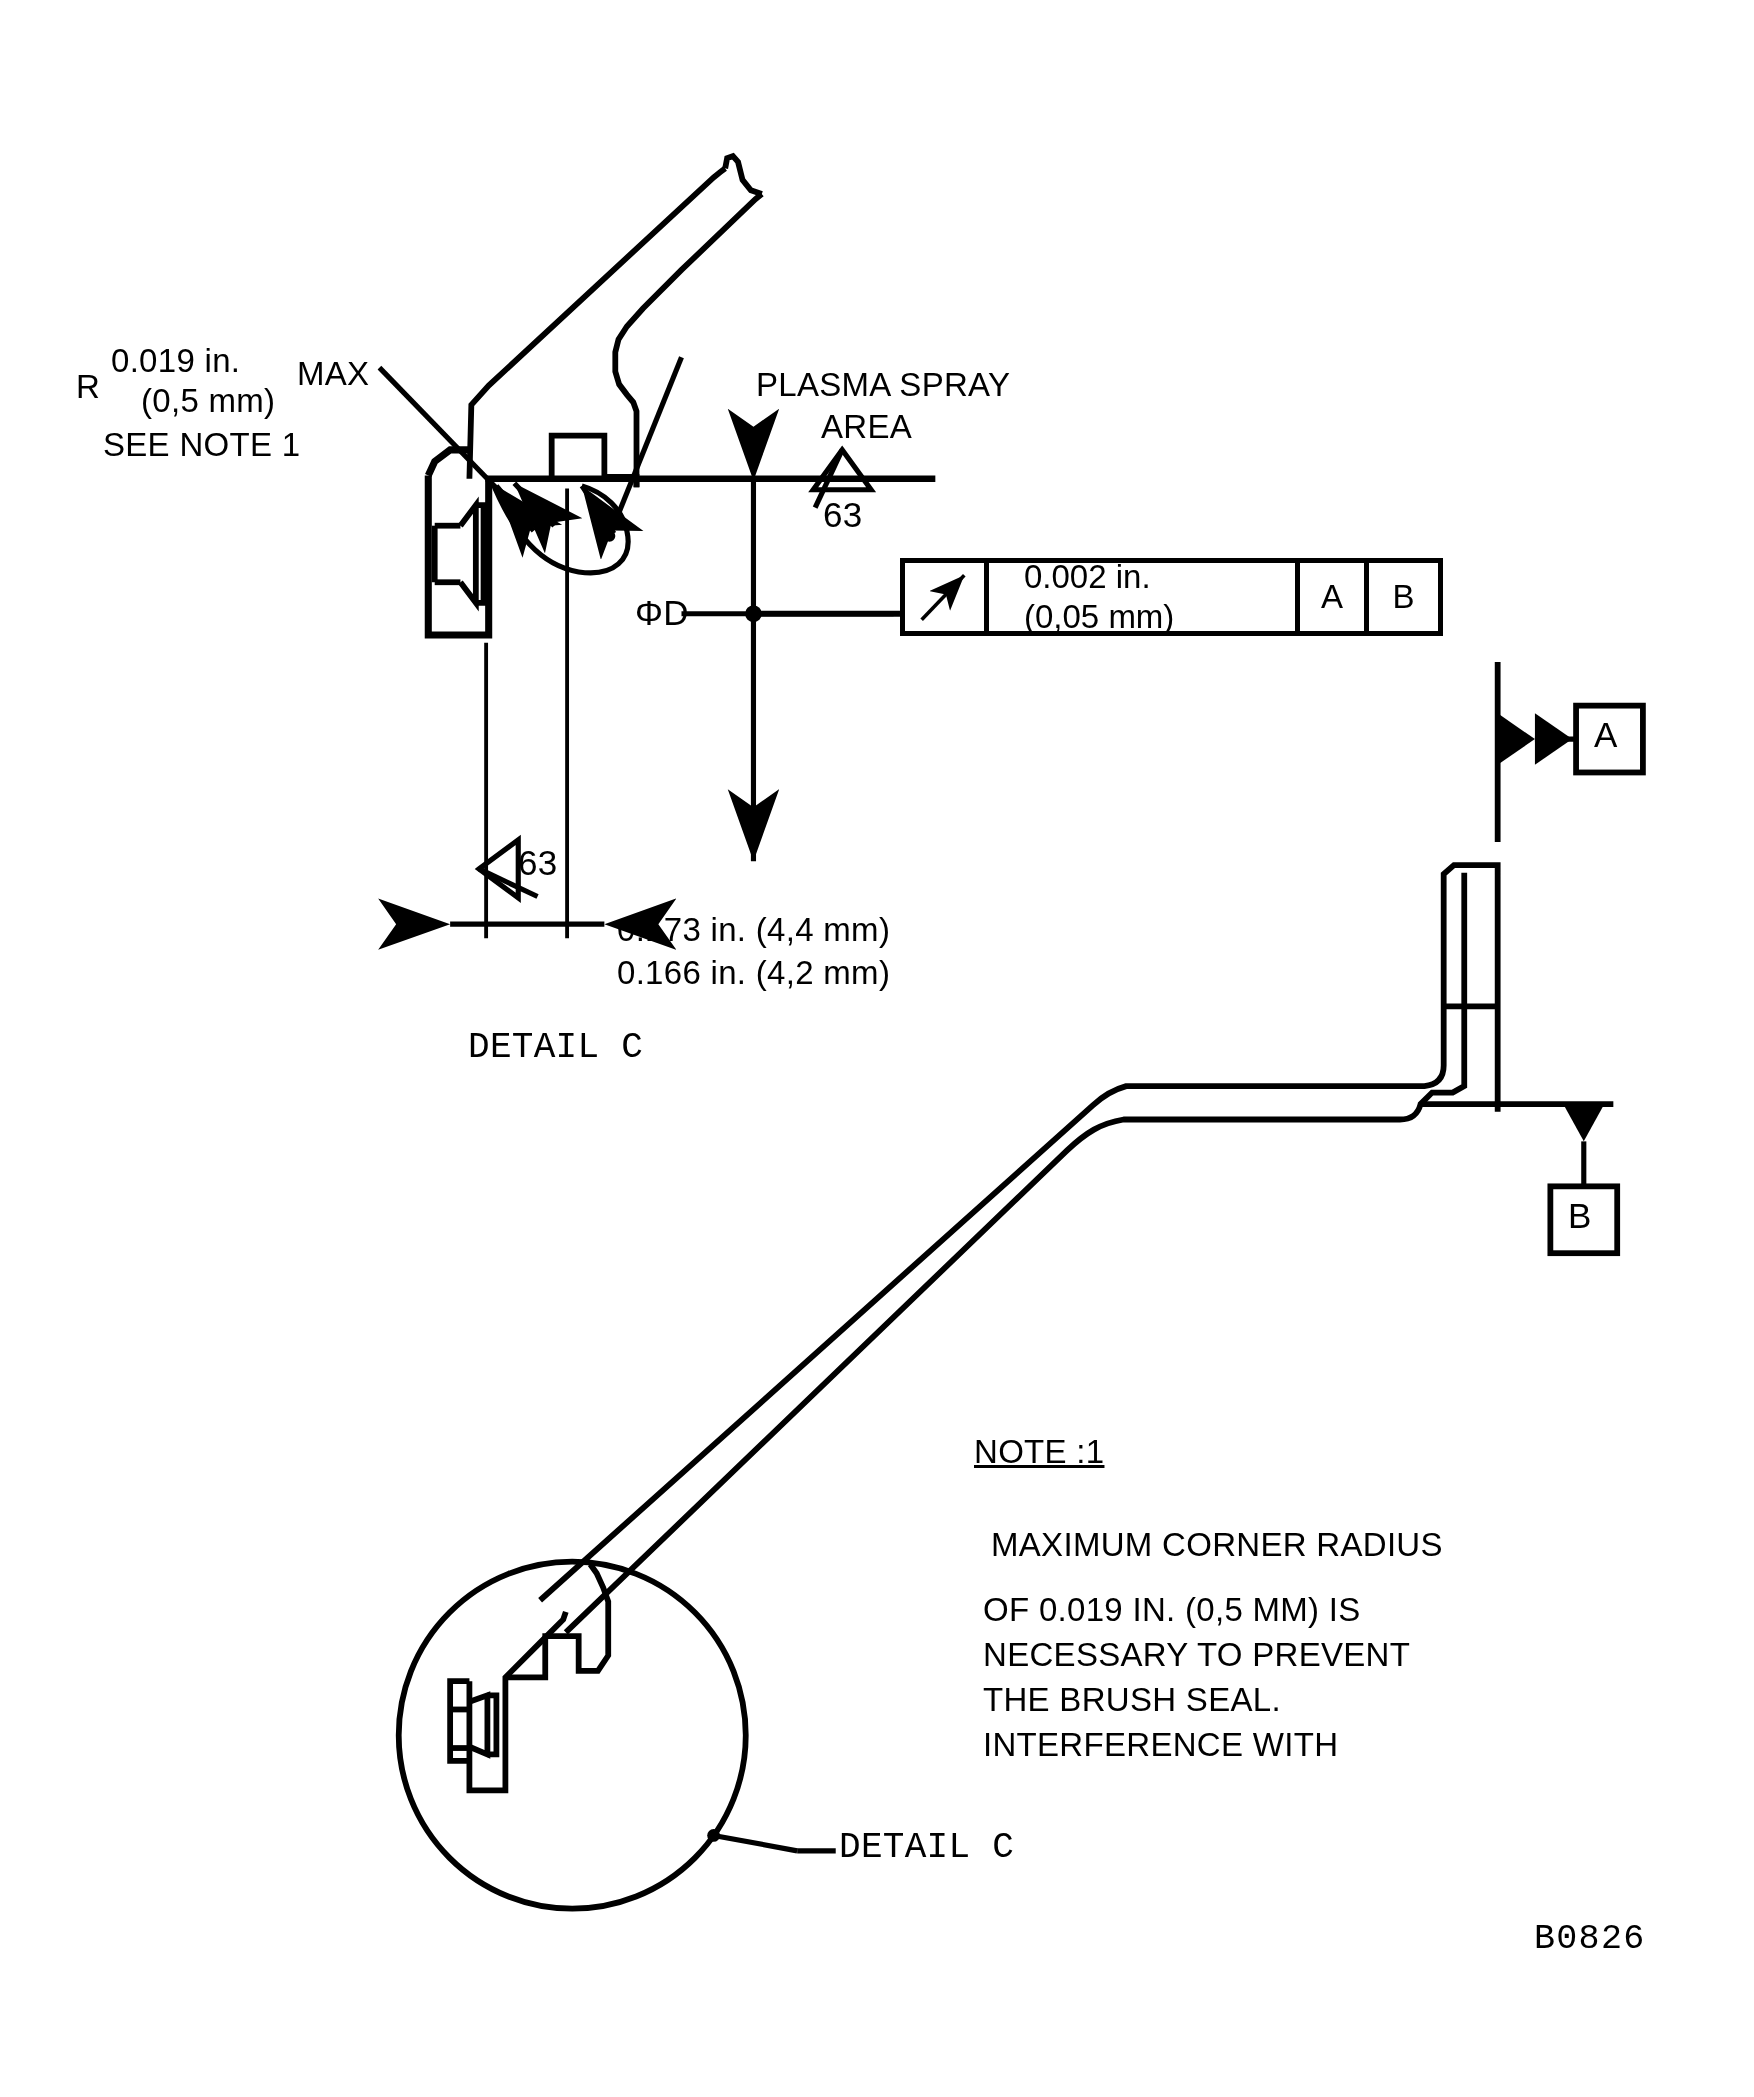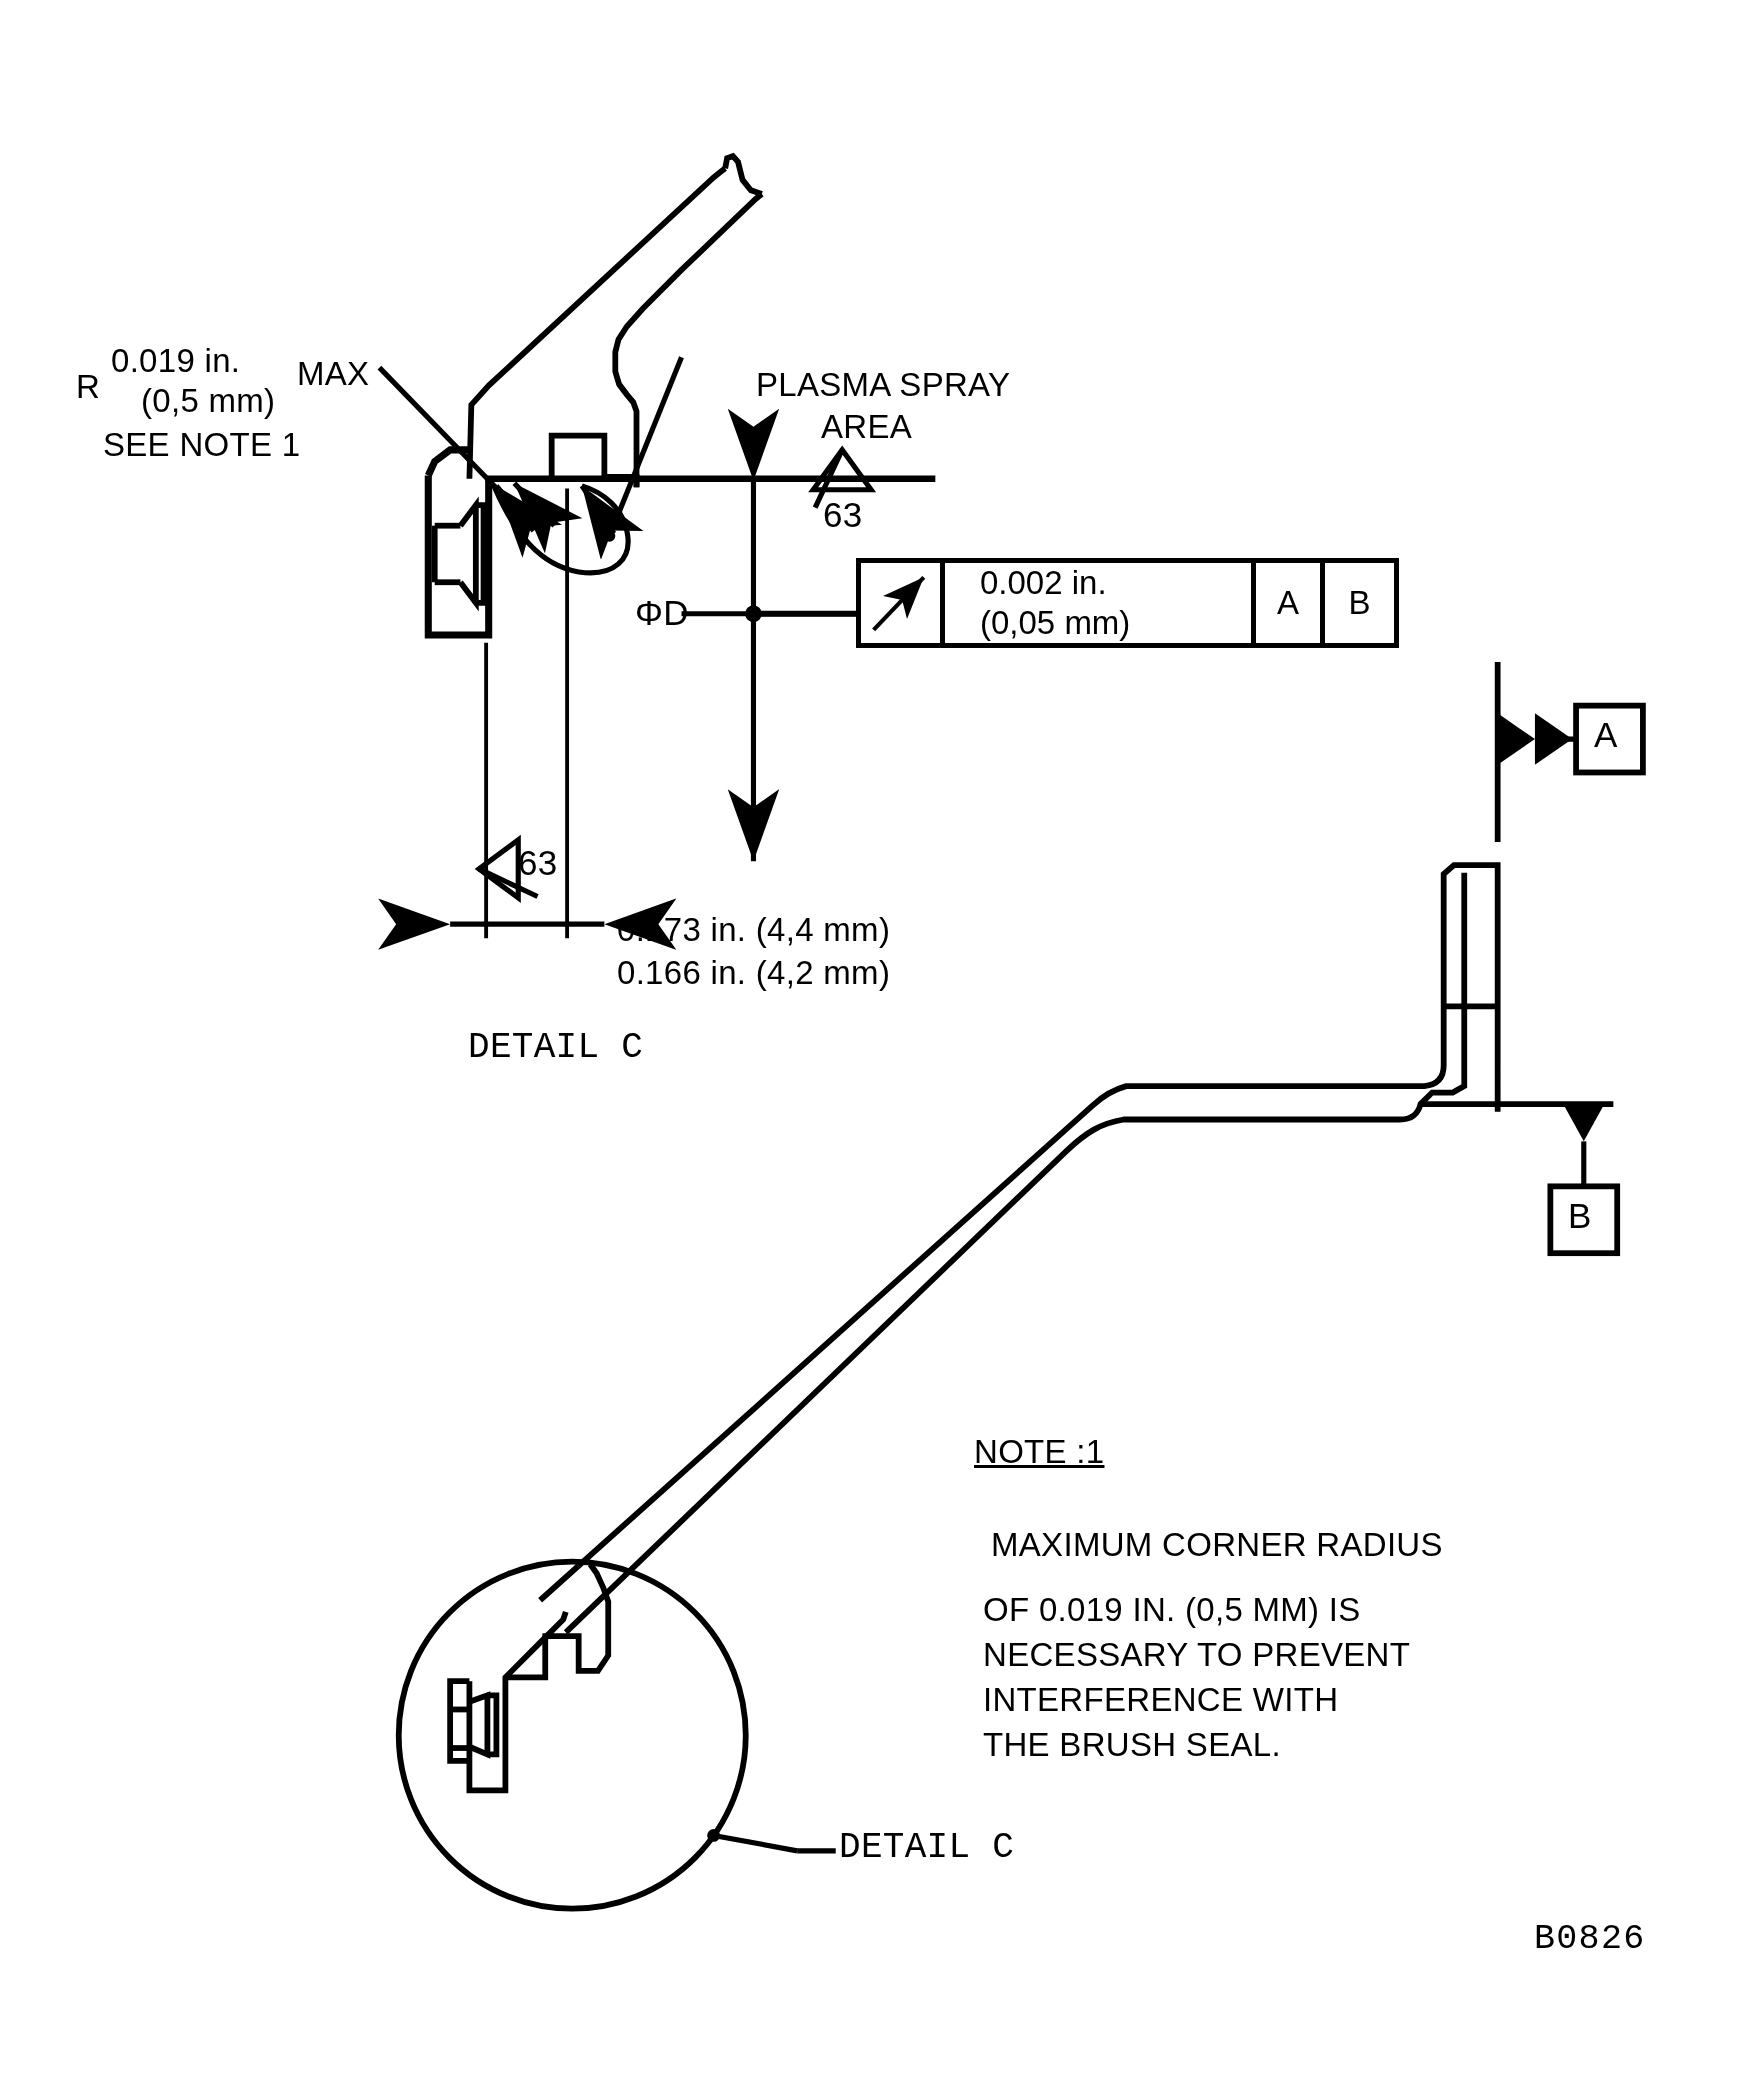--- a/index.html
+++ b/index.html
@@ -237,21 +237,21 @@
   <div class="txt t-label" style="left:297px; top:355px;">MAX</div>
   <div class="txt t-label" style="left:103px; top:426px;">SEE NOTE 1</div>
 
   <div class="txt t-label" style="left:756px; top:366px;">PLASMA SPRAY</div>
   <div class="txt t-label" style="left:821px; top:408px;">AREA</div>
 
   <div class="txt t-63" style="left:823px; top:495px;">63</div>
 
   <div class="txt t-phid" style="left:635px; top:593px;">ΦD</div>
 
-  <div style="position:absolute; left:856px; top:558px; width:543px; height:90px;
+  <div style="position:absolute; left:900px; top:558px; width:543px; height:78px;
               border:5.8px solid #000; box-sizing:border-box; display:flex; background:#fff;">
     <div style="width:84px; border-right:5.8px solid #000; box-sizing:border-box; position:relative;">
       <svg viewBox="0 0 130 134" style="position:absolute; inset:0; width:100%; height:100%;">
         <defs>
           <marker id="runA" markerWidth="12" markerHeight="12" refX="10" refY="4" orient="auto" markerUnits="strokeWidth">
             <path d="M0,0 L10,4 L0,8 L2.5,4 Z" fill="#000"></path>
           </marker>
         </defs>
         <path d="M 20,112 L 104,24" stroke="#000" stroke-width="7" fill="none" marker-end="url(#runA)"></path>
       </svg>
@@ -280,22 +280,22 @@
   <div class="txt t-label" style="left:617px; top:911px;">0.173 in. (4,4 mm)</div>
   <div class="txt t-label" style="left:617px; top:954px;">0.166 in. (4,2 mm)</div>
 
   <div class="txt t-detail" style="left:468px; top:1027px;">DETAIL C</div>
 
   <div class="txt t-note-hd" style="left:974px; top:1433px;text-decoration:underline;">NOTE :1</div>
   <div style="position:absolute; left:983px; top:1522px;">
     <div class="txt t-note-bd" style="position:relative; left:8px; top:0;">MAXIMUM CORNER RADIUS</div>
     <div class="txt t-note-bd" style="position:relative; left:0; top:0;margin-top:20px;">OF 0.019 IN. (0,5 MM) IS</div>
     <div class="txt t-note-bd" style="position:relative; left:0; top:0;">NECESSARY TO PREVENT</div>
+    <div class="txt t-note-bd" style="position:relative; left:0; top:0;">THE BRUSH SEAL.</div>
     <div class="txt t-note-bd" style="position:relative; left:0; top:0;">INTERFERENCE WITH</div>
-    <div class="txt t-note-bd" style="position:relative; left:0; top:0;">THE BRUSH SEAL.</div>
   </div>
 
   <div class="txt t-detail" style="left:839px; top:1827px;">DETAIL C</div>
 
   <div class="txt t-code" style="left:1534px; top:1919px;">B0826</div>
 
 </div>
 
 
 </body></html>

